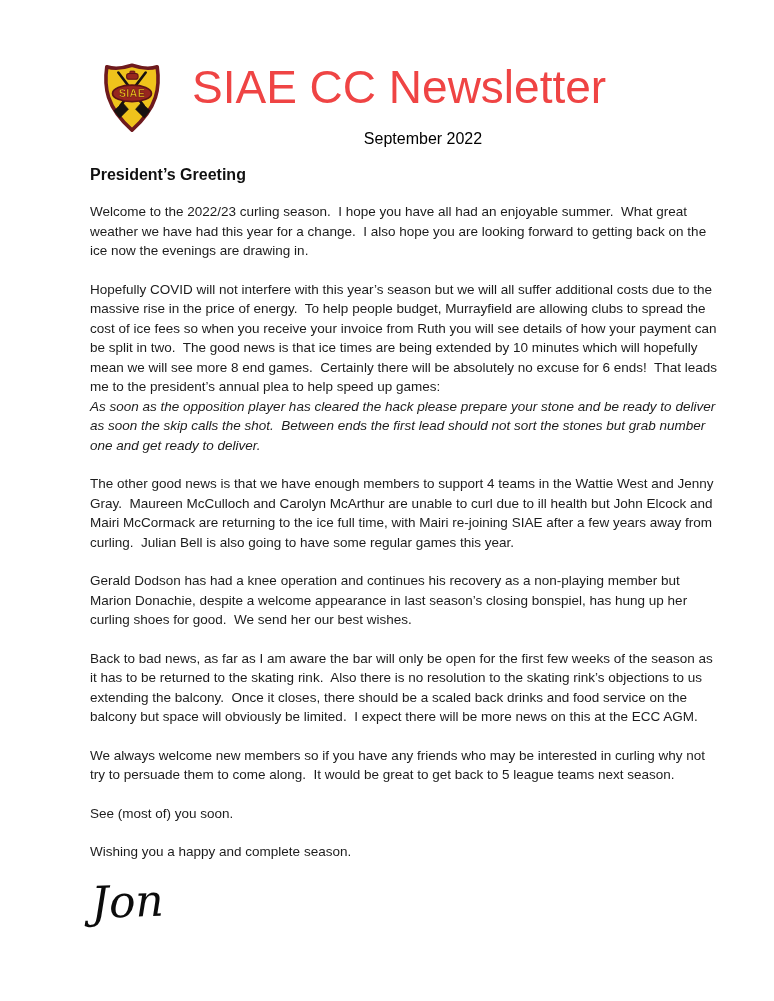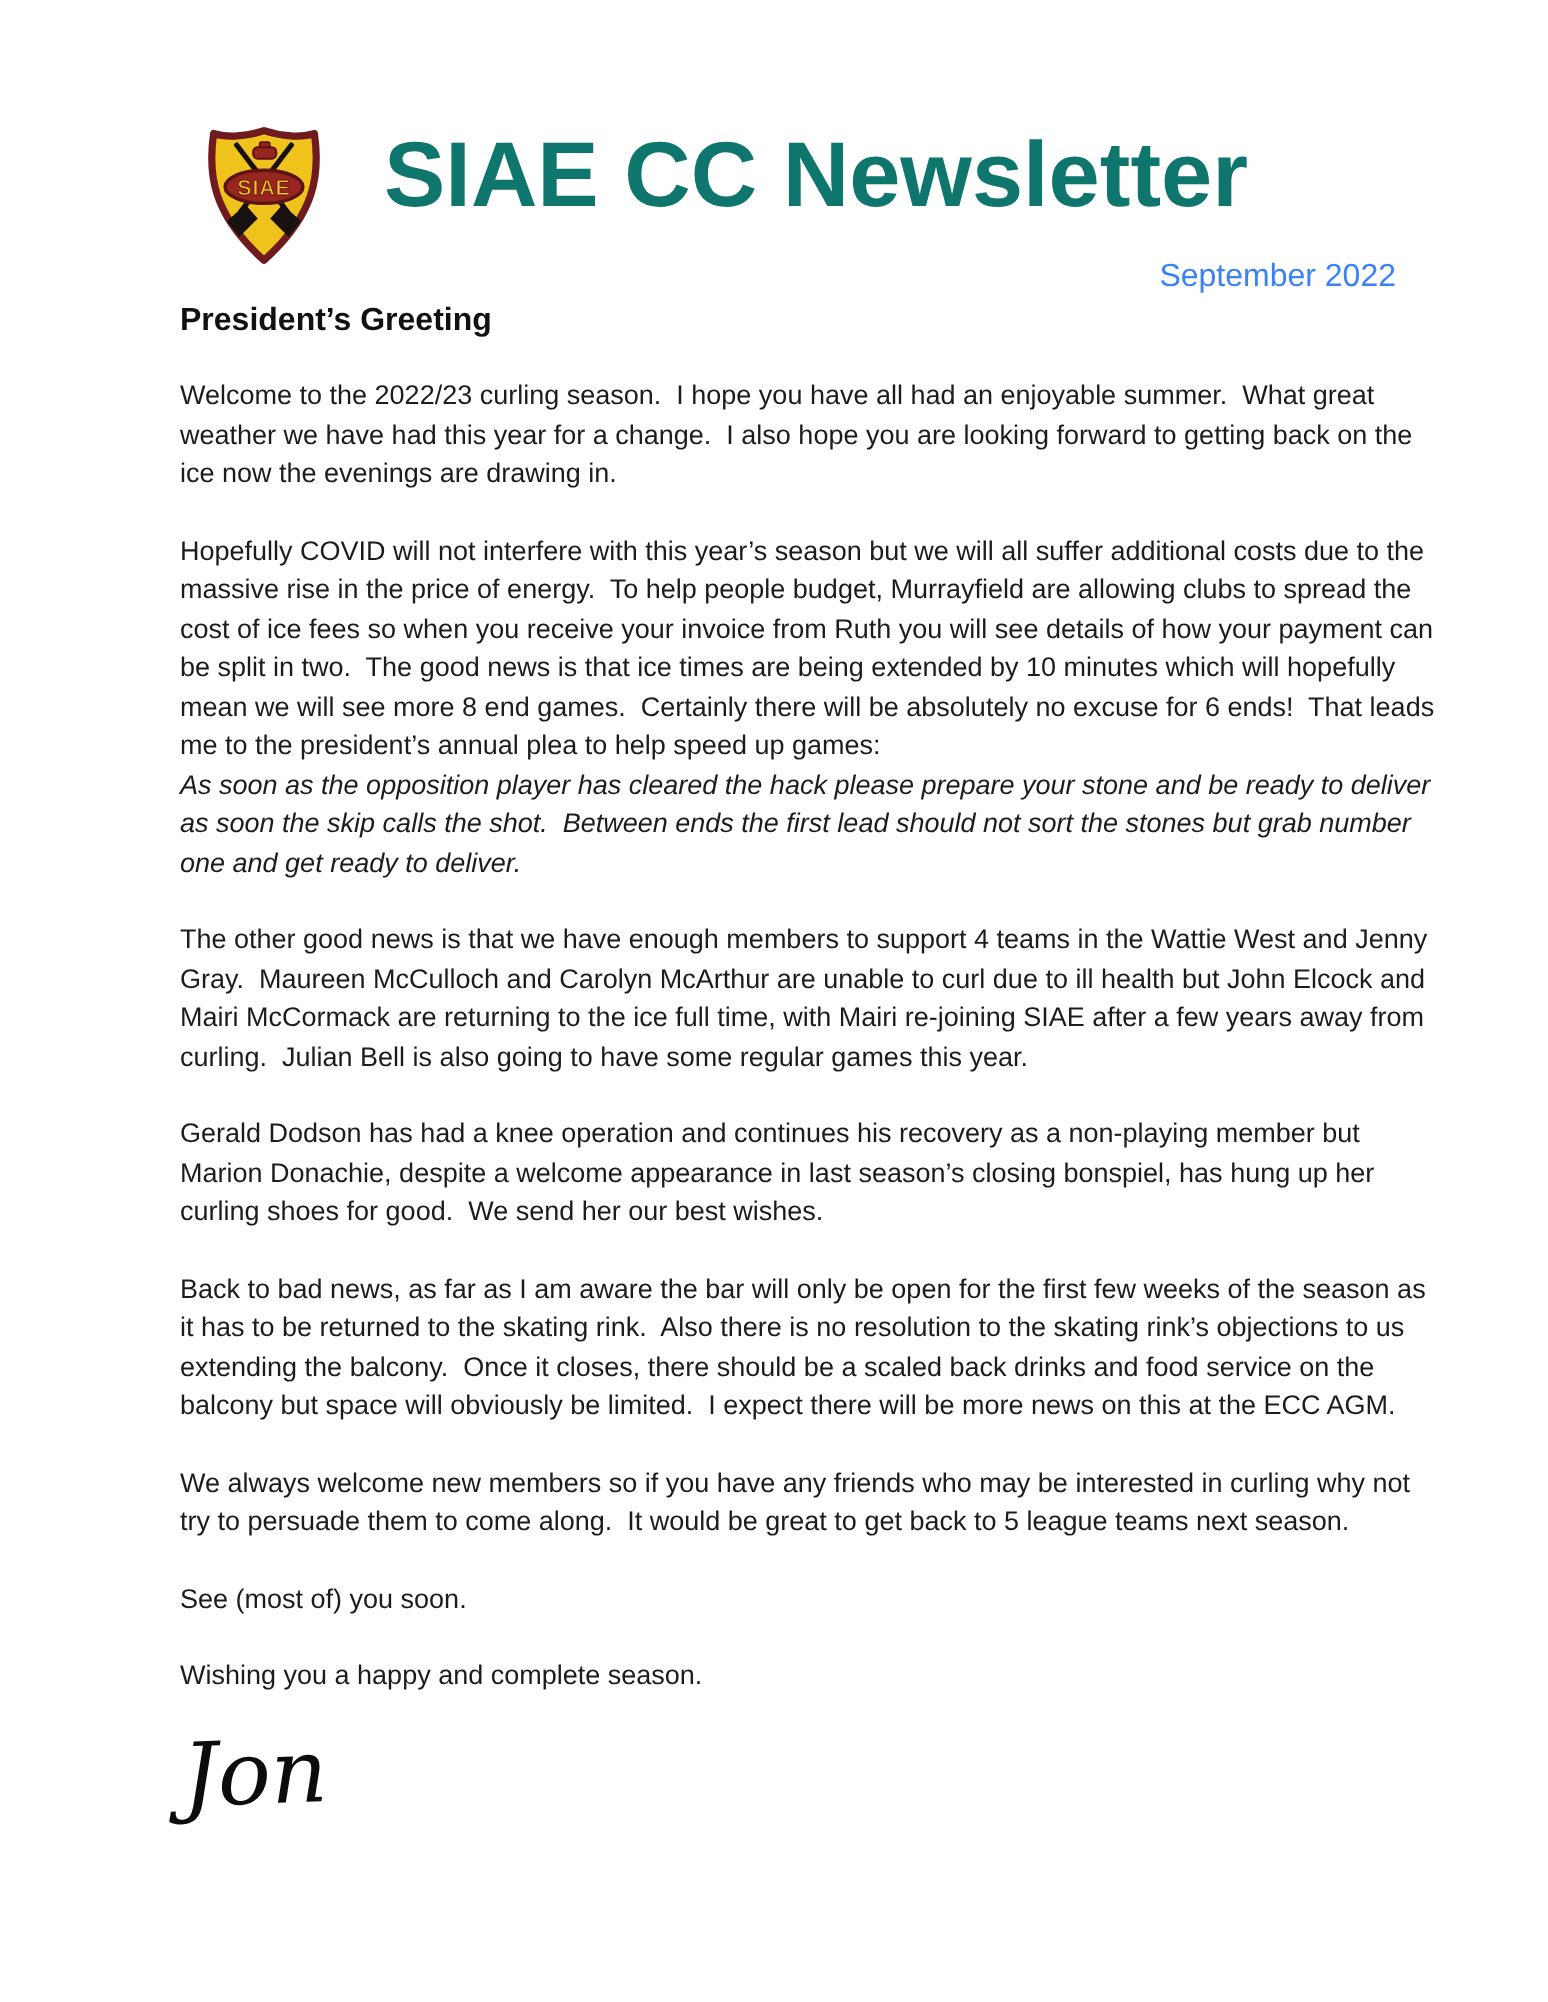--- a/index.html
+++ b/index.html
@@ -21,35 +21,35 @@
     align-items: flex-start;
     margin: 58px 54px 0 96px;
   }
   .crest {
     width: 72px;
     height: 78px;
     flex: 0 0 auto;
   }
   .doc-title {
     font-size: 46px;
-    font-weight: 700;
+    font-weight: 400;
     line-height: 1.0;
     letter-spacing: 0px;
     margin: 6px 0 0 24px;
-    color: #0f766e;
+    color: #ef4444;
     white-space: nowrap;
   }
   .date-line {
-    text-align: right;
-    margin: -6px 76px 0 96px;
+    text-align: center;
+    margin: -6px 24px 0 96px;
     font-size: 16px;
-    color: #3b82f6;
+    color: #000000;
   }
   .content {
-    margin: 4px 56px 0 90px;
+    margin: 18px 56px 0 90px;
     width: 630px;
   }
   .section-heading {
     font-size: 16px;
     font-weight: 700;
     color: #111111;
     margin: 0 0 18px 0;
   }
   .para {
     font-size: 13.5px;

